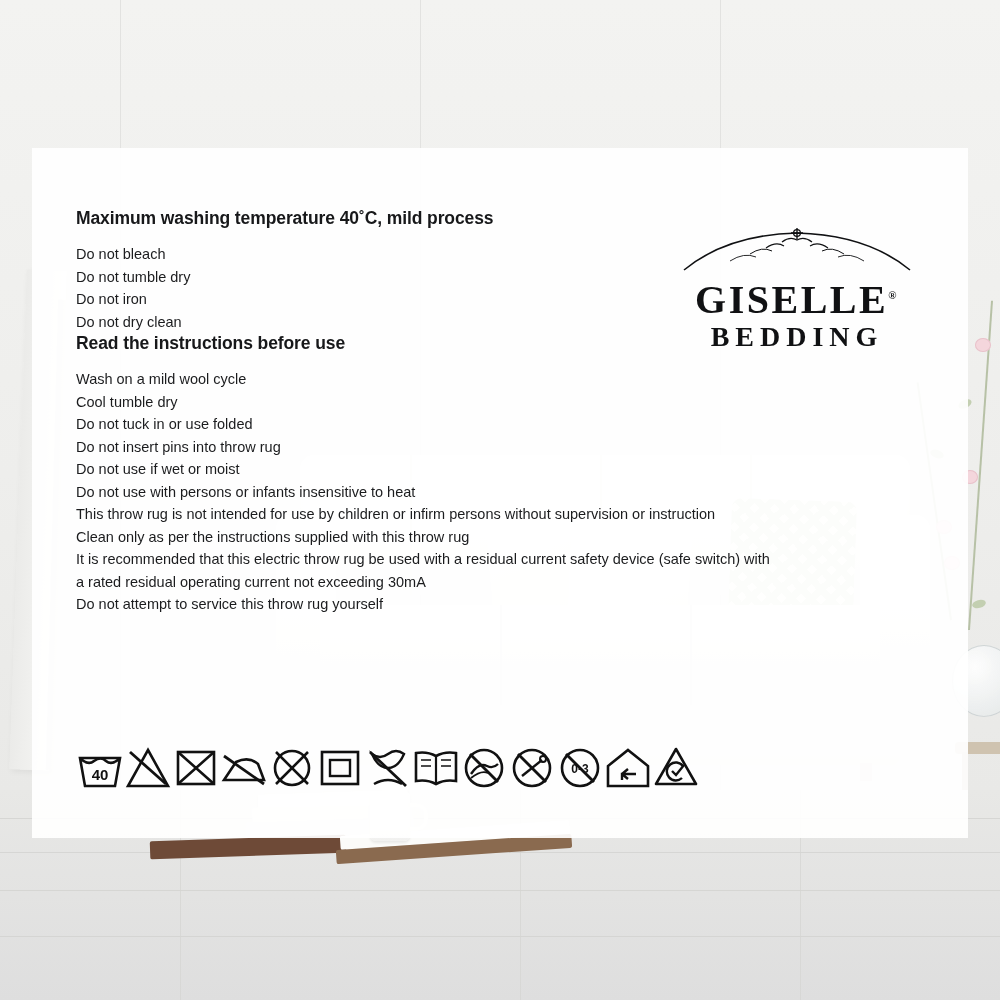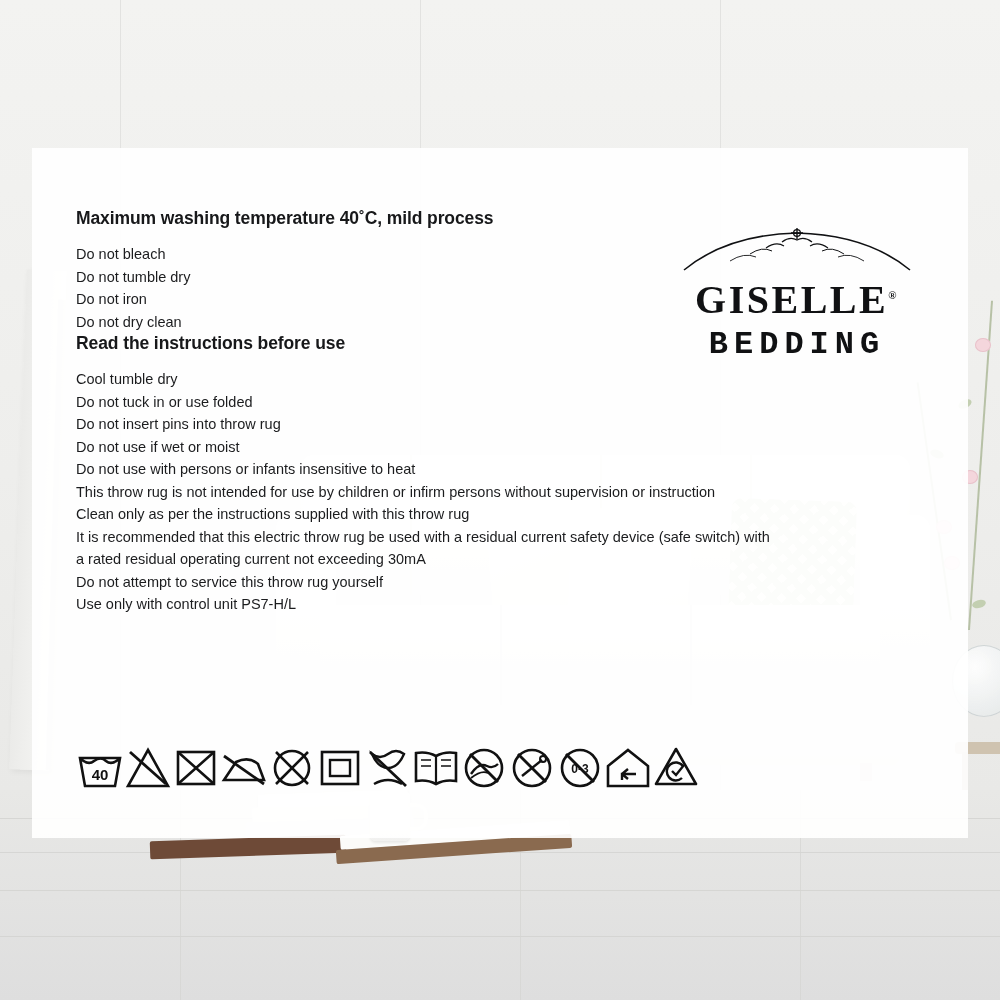--- a/index.html
+++ b/index.html
@@ -91,21 +91,21 @@
   }
   .sec2{margin-top:44px;}
   ul.list{list-style:none;margin:0;padding:0;}
   ul.list li{font-size:14.5px;color:#1b1c1e;line-height:22.5px;white-space:pre-wrap;}
 
   
   #logo{position:absolute;right:46px;top:78px;width:250px;text-align:center;color:#101113;}
   .logo-orn{width:238px;height:46px;display:block;margin:0 auto 2px auto;}
   .logo-main{font-family:"Liberation Serif", serif;font-size:40px;font-weight:bold;letter-spacing:2.5px;line-height:42px;position:relative;display:inline-block;}
   .logo-reg{font-size:11px;vertical-align:super;font-family:"Liberation Serif", serif;}
-  .logo-sub{font-family:Liberation Mono, monospace;font-size:32px;font-weight:bold;letter-spacing:6px;line-height:32px;margin-top:8px;}
+  .logo-sub{font-family:Liberation Serif, serif;font-size:28px;font-weight:bold;letter-spacing:6px;line-height:32px;margin-top:0;}
 
   
   #symbols{position:absolute;left:44px;right:40px;bottom:46px;display:flex;align-items:center;justify-content:flex-start;}
   .sym{width:48px;height:48px;flex:0 0 auto;}
   .sym svg{display:block;width:48px;height:48px;}
 </style>
 </head>
 <body>
 
 <div id="scene">
@@ -196,31 +196,31 @@
     <h1 class="sec">Maximum washing temperature 40˚C, mild process</h1>
     <ul class="list">
       <li>Do not bleach</li>
       <li>Do not tumble dry</li>
       <li>Do not iron</li>
       <li>Do not dry clean</li>
     </ul>
 
     <h1 class="sec sec2">Read the instructions before use</h1>
     <ul class="list">
+      <li>Wash on a mild wool cycle</li>
       <li>Cool tumble dry</li>
       <li>Do not tuck in or use folded</li>
       <li>Do not insert pins into throw rug</li>
       <li>Do not use if wet or moist</li>
       <li>Do not use with persons or infants insensitive to heat</li>
       <li>This throw rug is not intended for use by children or infirm persons without supervision or instruction</li>
       <li>Clean only as per the instructions supplied with this throw rug</li>
       <li>It is recommended that this electric throw rug be used with a residual current safety device (safe switch) with</li>
       <li>a rated residual operating current not exceeding 30mA</li>
       <li>Do not attempt to service this throw rug yourself</li>
-      <li>Use only with control unit PS7-H/L</li>
     </ul>
   </div>
 
   <div id="symbols">
 
     <div class="sym">
       <svg viewBox="0 0 48 48">
         <path d="M4 14 h40 l-5 28 h-30 z" fill="none" stroke="#111" stroke-width="2.6"></path>
         <path d="M4 14 q8 8 14 3 q7 -5 12 0 q6 5 14 -3" fill="none" stroke="#111" stroke-width="2.6"></path>
         <text x="24" y="36" font-family="Liberation Sans, sans-serif" font-size="15" font-weight="bold" text-anchor="middle" fill="#111">40</text>

